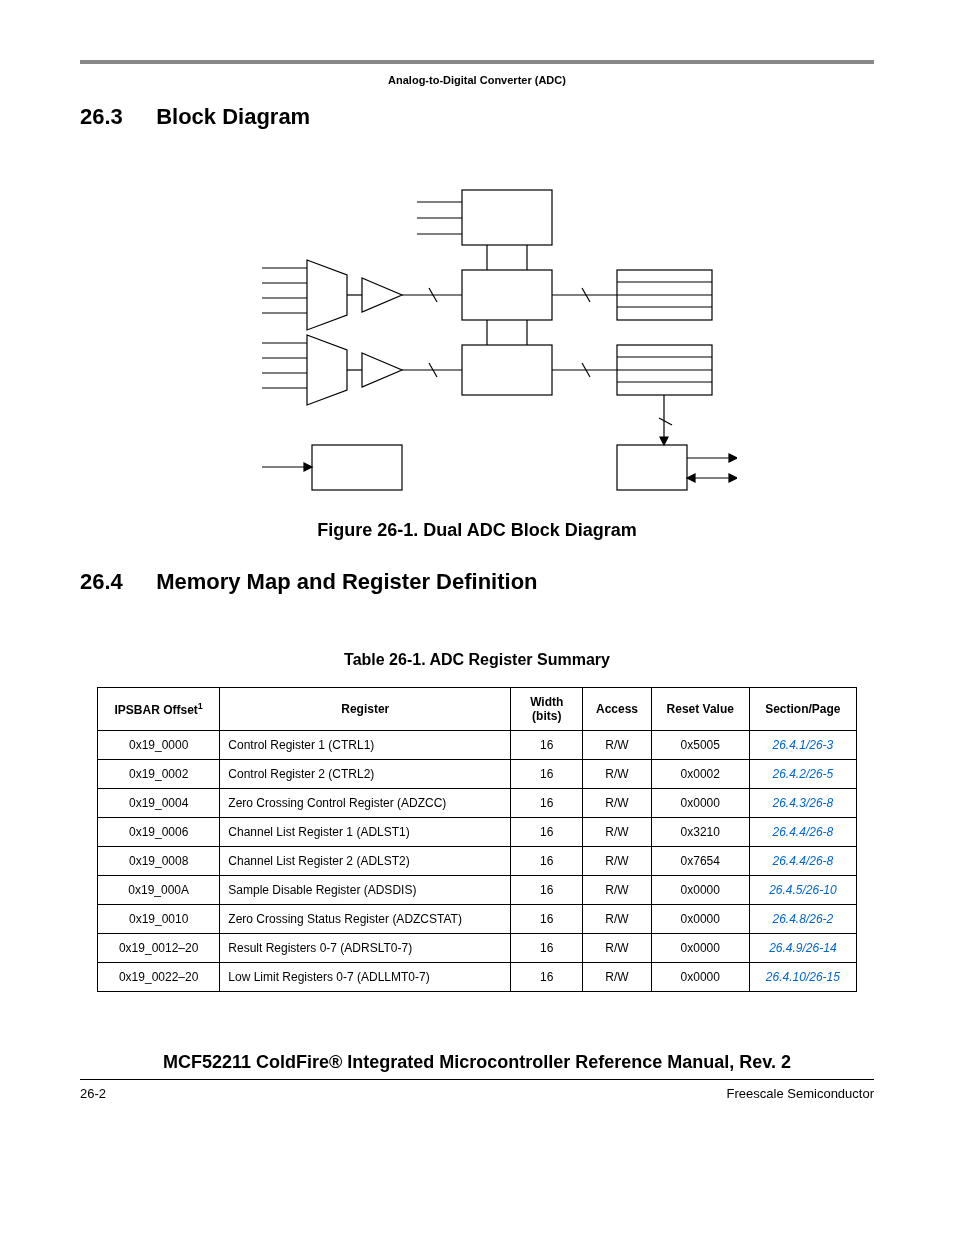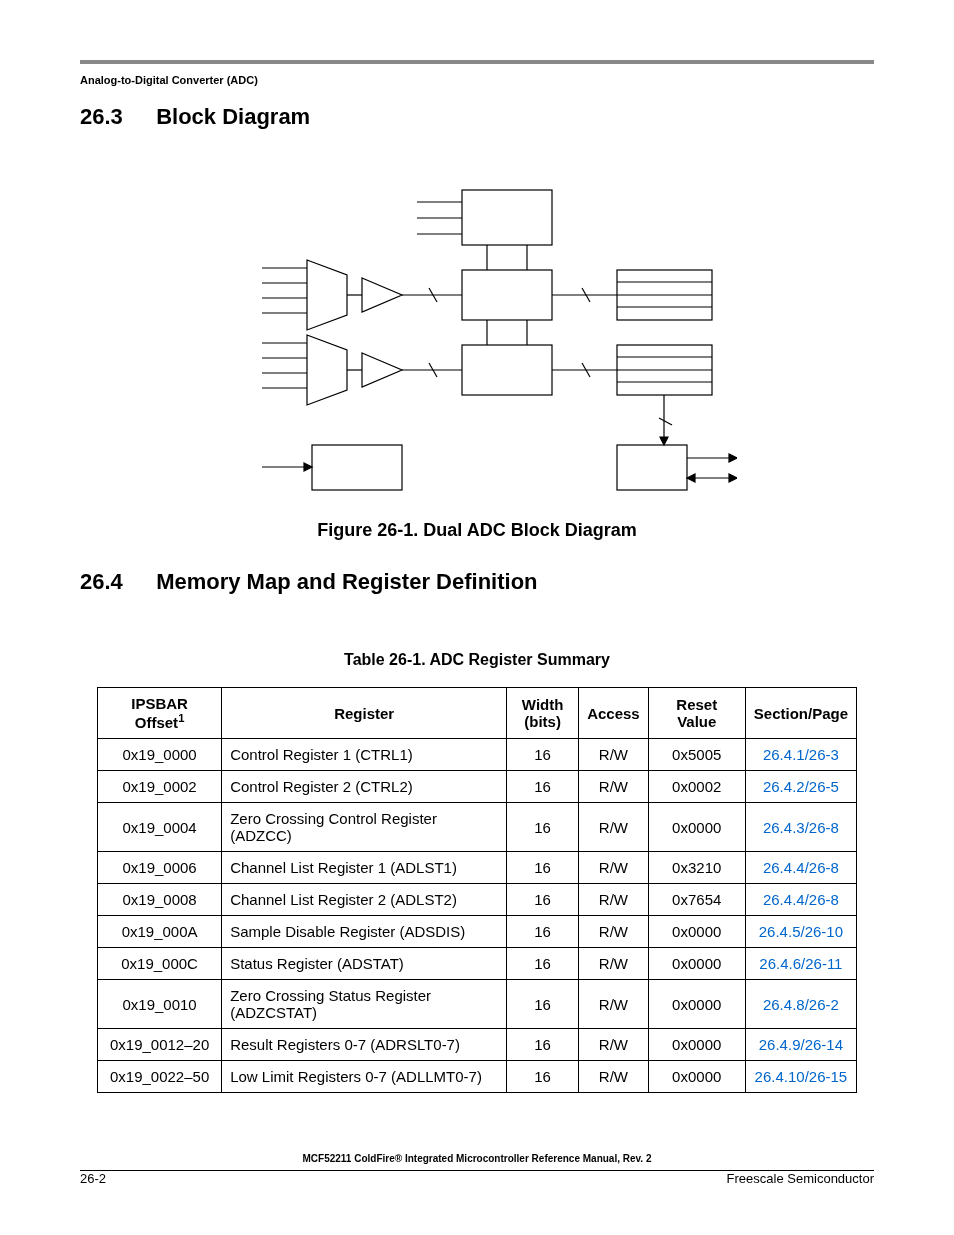--- a/index.html
+++ b/index.html
@@ -14,20 +14,21 @@
     position: relative;
   }
   .top-rule {
     border-top: 4px solid #888;
     margin-bottom: 10px;
   }
   .running-header {
     font-size: 11px;
     font-weight: bold;
     margin-bottom: 18px;
+    text-align: center;
   }
   h2.section {
     font-size: 22px;
     font-weight: bold;
     margin: 0 0 40px 0;
   }
   h2.section .secnum {
     display: inline-block;
     width: 70px;
   }
@@ -43,47 +44,47 @@
   }
   .table-caption {
     text-align: center;
     font-size: 16px;
     font-weight: bold;
     margin: 56px 0 18px 0;
   }
   table.reg {
     border-collapse: collapse;
     margin: 0 auto;
-    font-size: 15px;
+    font-size: 12px;
     width: 760px;
     padding-left: 22px;
   }
   table.reg th, table.reg td {
     border: 1px solid #000;
     padding: 7px 8px;
   }
   table.reg th {
     font-weight: bold;
     text-align: center;
     vertical-align: middle;
   }
   table.reg td.c { text-align: center; }
   table.reg td.l { text-align: left; }
-  .link { color: #0066cc; }
+  .link { color: #0066cc; font-style: italic; }
   sup { font-size: 0.75em; }
   .footer-doc {
     text-align: center;
-    font-size: 10px;
+    font-size: 18px;
     font-weight: bold;
     margin-top: 60px;
   }
   .footer-bar {
     border-top: 1px solid #000;
     margin-top: 6px;
-    padding-top: 0;
+    padding-top: 6px;
     display: flex;
     justify-content: space-between;
     font-size: 13px;
     gap: 44px;
   }
   
   svg { display: block; margin: 0 auto; }
 </style>
 </head>
 <body>
@@ -233,45 +234,37 @@
         </tr>
         <tr>
           <td class="c">0x19_000A</td>
           <td class="l">Sample Disable Register (ADSDIS)</td>
           <td class="c">16</td>
           <td class="c">R/W</td>
           <td class="c">0x0000</td>
           <td class="c"><span class="link">26.4.5/26-10</span></td>
         </tr>
         <tr>
-          <td class="c">0x19_000C</td>
-          <td class="l">Status Register (ADSTAT)</td>
-          <td class="c">16</td>
-          <td class="c">R/W</td>
-          <td class="c">0x0000</td>
-          <td class="c"><span class="link">26.4.6/26-11</span></td>
-        </tr>
-        <tr>
           <td class="c">0x19_0010</td>
           <td class="l">Zero Crossing Status Register (ADZCSTAT)</td>
           <td class="c">16</td>
           <td class="c">R/W</td>
           <td class="c">0x0000</td>
           <td class="c"><span class="link">26.4.8/26-2</span></td>
         </tr>
         <tr>
           <td class="c">0x19_0012–20</td>
           <td class="l">Result Registers 0-7 (ADRSLT0-7)</td>
           <td class="c">16</td>
           <td class="c">R/W</td>
           <td class="c">0x0000</td>
           <td class="c"><span class="link">26.4.9/26-14</span></td>
         </tr>
         <tr>
-          <td class="c">0x19_0022–50</td>
+          <td class="c">0x19_0022–20</td>
           <td class="l">Low Limit Registers 0-7 (ADLLMT0-7)</td>
           <td class="c">16</td>
           <td class="c">R/W</td>
           <td class="c">0x0000</td>
           <td class="c"><span class="link">26.4.10/26-15</span></td>
         </tr>
       </tbody>
   </table>
 
   <div class="footer-doc">MCF52211 ColdFire® Integrated Microcontroller Reference Manual, Rev. 2</div>

